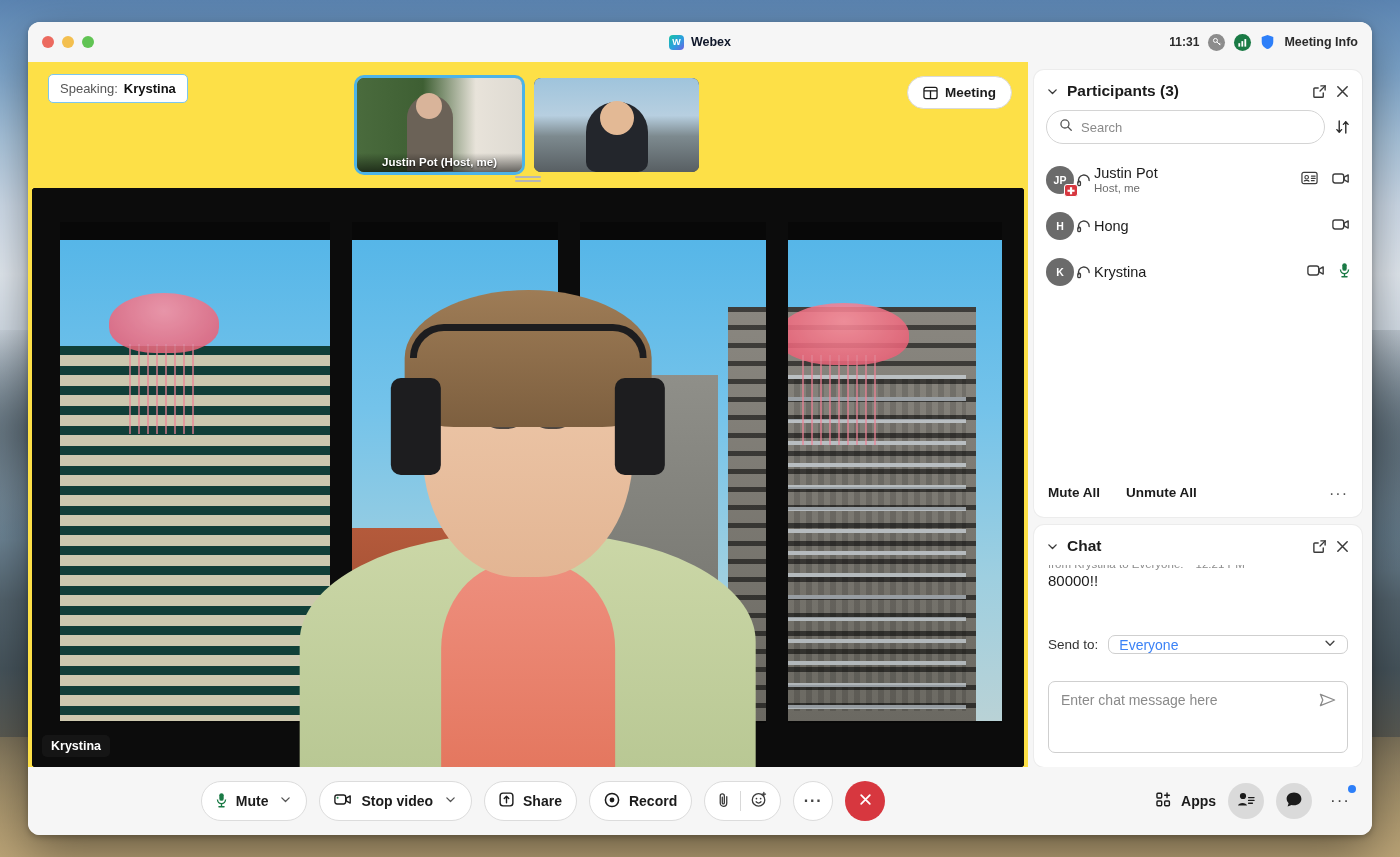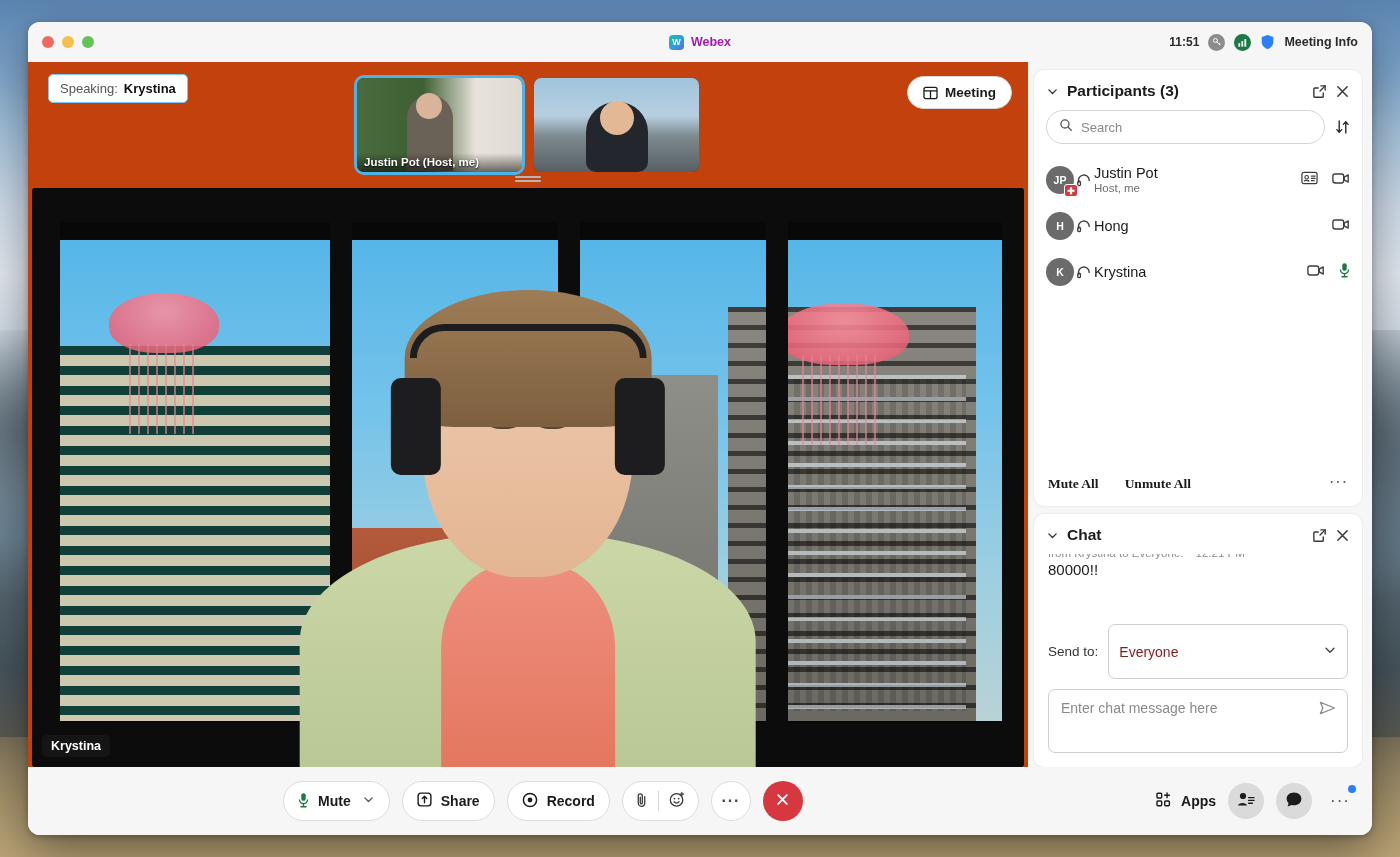--- a/index.html
+++ b/index.html
@@ -60,21 +60,21 @@
     position: absolute; left: 0; right: 0;
     display: flex; align-items: center; justify-content: center;
     gap: 7px; pointer-events: none;
   }
   .wx-logo {
     width: 15px; height: 15px; border-radius: 4px;
     background: linear-gradient(135deg, #17c2a4 0%, #2c9fe0 55%, #6f5fe0 100%);
     display: flex; align-items: center; justify-content: center;
     font-size: 9px; color: #fff; font-weight: bold; line-height: 1;
   }
-  .title-text { font-size: 12.5px; color: #a21caf; font-weight: 600; }
+  .title-text { font-size: 12.5px; color: #0f172a; font-weight: 600; }
 
   .title-right {
     margin-left: auto; display: flex; align-items: center; gap: 9px;
     font-size: 12px; color: #2b2b2b;
   }
   .clock { font-weight: 600; font-size: 12px; }
   .pill-icon {
     width: 17px; height: 17px; border-radius: 50%;
     display: flex; align-items: center; justify-content: center;
   }
@@ -82,22 +82,23 @@
   .sig-ic { background: #1a7a45; }
   .shield-ic { color: #2d7ff9; display: flex; align-items: center; }
   .meeting-info { font-weight: 600; font-size: 12.5px; text-align: center; }
 
   
   .body {
     flex: 1; display: flex; min-height: 0;
   }
   .stage {
     flex: 1; display: flex; flex-direction: column; min-width: 0;
-    background: #c2410c;
+    background: #fde047;
     padding: 0;
+    text-align: center;
   }
 
   
   .striprow {
     height: 126px; flex: 0 0 126px;
     position: relative;
     display: flex; align-items: center; justify-content: center;
   }
   .speaking-badge {
     position: absolute; left: 20px; top: 12px;
@@ -335,48 +336,47 @@
     border: 1.5px solid #fff;
   }
   .headset { color: #3c3c3c; display: flex; align-items: center; flex: 0 0 16px; }
   .pinfo { flex: 1; min-width: 0; }
   .pname { font-size: 14.5px; color: #1b1b1b; }
   .prole { font-size: 11.5px; color: #6d6d6d; margin-top: 1px; }
   .picons { display: flex; align-items: center; gap: 14px; color: #3c3c3c; }
   .mic-on { color: #1a7a45; }
 
   .panel-foot {
-    display: flex; align-items: flex-end; gap: 26px;
+    display: flex; align-items: flex-start; gap: 26px;
     padding: 12px 14px 14px 14px;
-    font-family: Liberation Serif, serif;
   }
   .foot-link { font-size: 13.5px; font-weight: 700; color: #1b1b1b; cursor: pointer; }
   .foot-more { margin-left: auto; color: #555; font-size: 16px; cursor: pointer; letter-spacing: 1px; }
 
   
   .chat-panel { flex: 0 0 auto; }
   .chat-log { padding: 0 14px; height: 62px; overflow: hidden; position: relative; }
   .chat-meta {
     font-size: 11.5px; color: #8c8c8c;
     display: flex; gap: 12px; margin-top: -7px;
   }
   .chat-body { font-size: 15px; color: #1b1b1b; margin-top: 2px; }
   .sendto { display: flex; align-items: center; gap: 10px; padding: 8px 14px 6px 14px; text-align: right; }
   .sendto-label { font-size: 13.5px; color: #333; }
   .select {
     flex: 1; display: flex; align-items: center;
     border: 1px solid #cfcfcf; border-radius: 7px;
-    padding: 18px 10px; font-size: 14px; color: #7f1d1d; cursor: pointer;
+    padding: 0 10px; font-size: 14px; color: #3b82f6; cursor: pointer;
   }
   .select span:last-child { margin-left: auto; color: #444; }
   .chatinput {
-    margin: 4px 14px 14px 14px;
+    margin: 21px 14px 14px 14px;
     border: 1px solid #cfcfcf; border-radius: 7px;
     padding: 10px 10px 10px 12px;
-    height: 64px; display: flex; align-items: flex-start; gap: 6px;
+    height: 72px; display: flex; align-items: flex-start; gap: 6px;
   }
   .chatinput textarea {
     border: none; outline: none; resize: none; flex: 1;
     font-size: 14px; color: #333; font-family: inherit; background: transparent;
     height: 100%;
   }
   .chatinput textarea::placeholder { color: #8a8a8a; }
   .send-ic { color: #8b8b8b; flex: 0 0 18px; display: flex; }
 
   
@@ -439,21 +439,21 @@
       <div class="light l-yellow"></div>
       <div class="light l-green"></div>
     </div>
 
     <div class="title-center">
       <div class="wx-logo">W</div>
       <div class="title-text">Webex</div>
     </div>
 
     <div class="title-right">
-      <div class="clock">11:51</div>
+      <div class="clock">11:31</div>
       <div class="pill-icon key-ic">
         <svg width="10" height="10" viewBox="0 0 16 16" fill="#fff">
             <circle cx="5.5" cy="5.5" r="3.2" fill="none" stroke="#fff" stroke-width="1.6"></circle>
             <path d="M7.6 7.6 L13 13 M11 11 L12.6 9.4 M12.4 12.4 L14 10.8" stroke="#fff" stroke-width="1.6" fill="none"></path>
           </svg>
       </div>
       <div class="pill-icon sig-ic">
         <svg width="11" height="11" viewBox="0 0 16 16">
             <rect x="2" y="9" width="2.6" height="5" fill="#fff"></rect>
             <rect x="6.4" y="6" width="2.6" height="8" fill="#fff"></rect>
@@ -748,20 +748,35 @@
             </svg>
         </span>
         <span>Mute</span>
         <span class="caret">
           <svg width="13" height="13" viewBox="0 0 16 16">
               <path d="M3.5 6 L8 10.5 L12.5 6" fill="none" stroke="#555" stroke-width="1.6" stroke-linecap="round" stroke-linejoin="round"></path>
             </svg>
         </span>
       </div>
 
+      <div class="cbtn">
+        <span>
+          <svg width="18" height="13" viewBox="0 0 20 14">
+              <rect x="1" y="2" width="12" height="10" rx="2.4" fill="none" stroke="#1b1b1b" stroke-width="1.5"></rect>
+              <circle cx="4" cy="5" r="1.1" fill="#1a7a45"></circle>
+              <path d="M13.6 5.4 L18 3 V11 L13.6 8.6 Z" fill="none" stroke="#1b1b1b" stroke-width="1.5" stroke-linejoin="round"></path>
+            </svg>
+        </span>
+        <span>Stop video</span>
+        <span class="caret">
+          <svg width="13" height="13" viewBox="0 0 16 16">
+              <path d="M3.5 6 L8 10.5 L12.5 6" fill="none" stroke="#555" stroke-width="1.6" stroke-linecap="round" stroke-linejoin="round"></path>
+            </svg>
+        </span>
+      </div>
 
       <div class="cbtn">
         <span>
           <svg width="15" height="15" viewBox="0 0 16 16">
               <rect x="1.2" y="1.2" width="13.6" height="13.6" rx="3" fill="none" stroke="#1b1b1b" stroke-width="1.5"></rect>
               <path d="M8 11.4 V4.6 M8 4.6 L5.6 7 M8 4.6 L10.4 7" fill="none" stroke="#1b1b1b" stroke-width="1.5" stroke-linecap="round" stroke-linejoin="round"></path>
             </svg>
         </span>
         <span>Share</span>
       </div>

